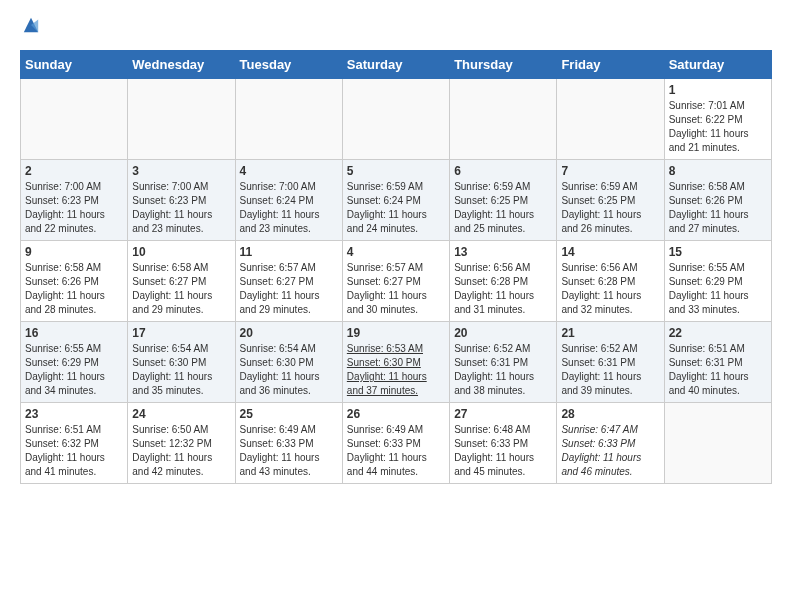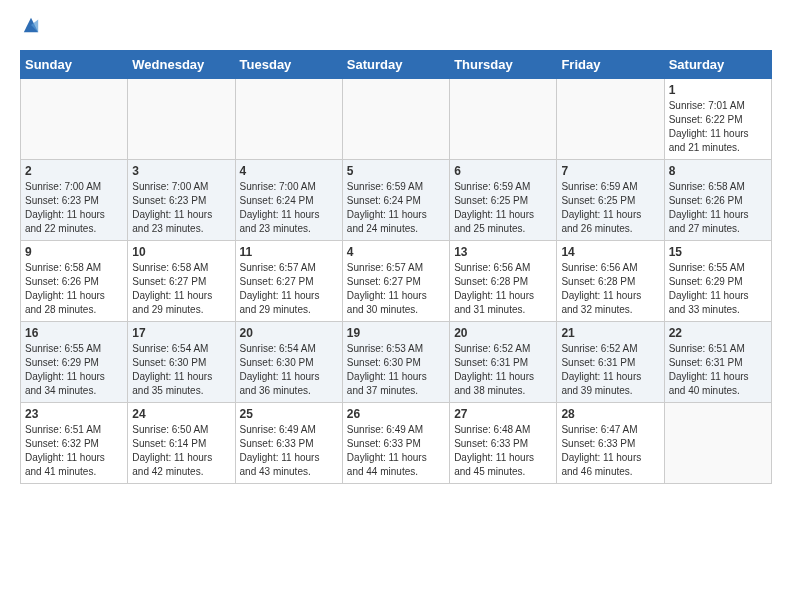--- a/index.html
+++ b/index.html
@@ -240,21 +240,21 @@
 Daylight: 11 hours and 35 minutes.</div>
         </td>
         <td>
           <span class="day-num">20</span>
           <div class="day-info" style="white-space: pre-line;">Sunrise: 6:54 AM
 Sunset: 6:30 PM
 Daylight: 11 hours and 36 minutes.</div>
         </td>
         <td>
           <span class="day-num">19</span>
-          <div class="day-info" style="white-space: pre-line;">Sunrise: 6:53 AM
+          <div class="day-info" style="white-space: pre-line; text-decoration: underline;">Sunrise: 6:53 AM
 Sunset: 6:30 PM
 Daylight: 11 hours and 37 minutes.</div>
         </td>
         <td>
           <span class="day-num">20</span>
           <div class="day-info" style="white-space: pre-line;">Sunrise: 6:52 AM
 Sunset: 6:31 PM
 Daylight: 11 hours and 38 minutes.</div>
         </td>
         <td>
@@ -273,21 +273,21 @@
       <tr>
         <td>
           <span class="day-num">23</span>
           <div class="day-info" style="white-space: pre-line;">Sunrise: 6:51 AM
 Sunset: 6:32 PM
 Daylight: 11 hours and 41 minutes.</div>
         </td>
         <td>
           <span class="day-num">24</span>
           <div class="day-info" style="white-space: pre-line;">Sunrise: 6:50 AM
-Sunset: 6:14 PM
+Sunset: 12:32 PM
 Daylight: 11 hours and 42 minutes.</div>
         </td>
         <td>
           <span class="day-num">25</span>
           <div class="day-info" style="white-space: pre-line;">Sunrise: 6:49 AM
 Sunset: 6:33 PM
 Daylight: 11 hours and 43 minutes.</div>
         </td>
         <td>
           <span class="day-num">26</span>
@@ -296,20 +296,20 @@
 Daylight: 11 hours and 44 minutes.</div>
         </td>
         <td>
           <span class="day-num">27</span>
           <div class="day-info" style="white-space: pre-line;">Sunrise: 6:48 AM
 Sunset: 6:33 PM
 Daylight: 11 hours and 45 minutes.</div>
         </td>
         <td>
           <span class="day-num">28</span>
-          <div class="day-info" style="white-space: pre-line;">Sunrise: 6:47 AM
+          <div class="day-info" style="white-space: pre-line; font-style: italic;">Sunrise: 6:47 AM
 Sunset: 6:33 PM
 Daylight: 11 hours and 46 minutes.</div>
         </td>
         <td class="empty-cell"></td>
       </tr>
     </tbody>
 </table>
 
 </body></html>

